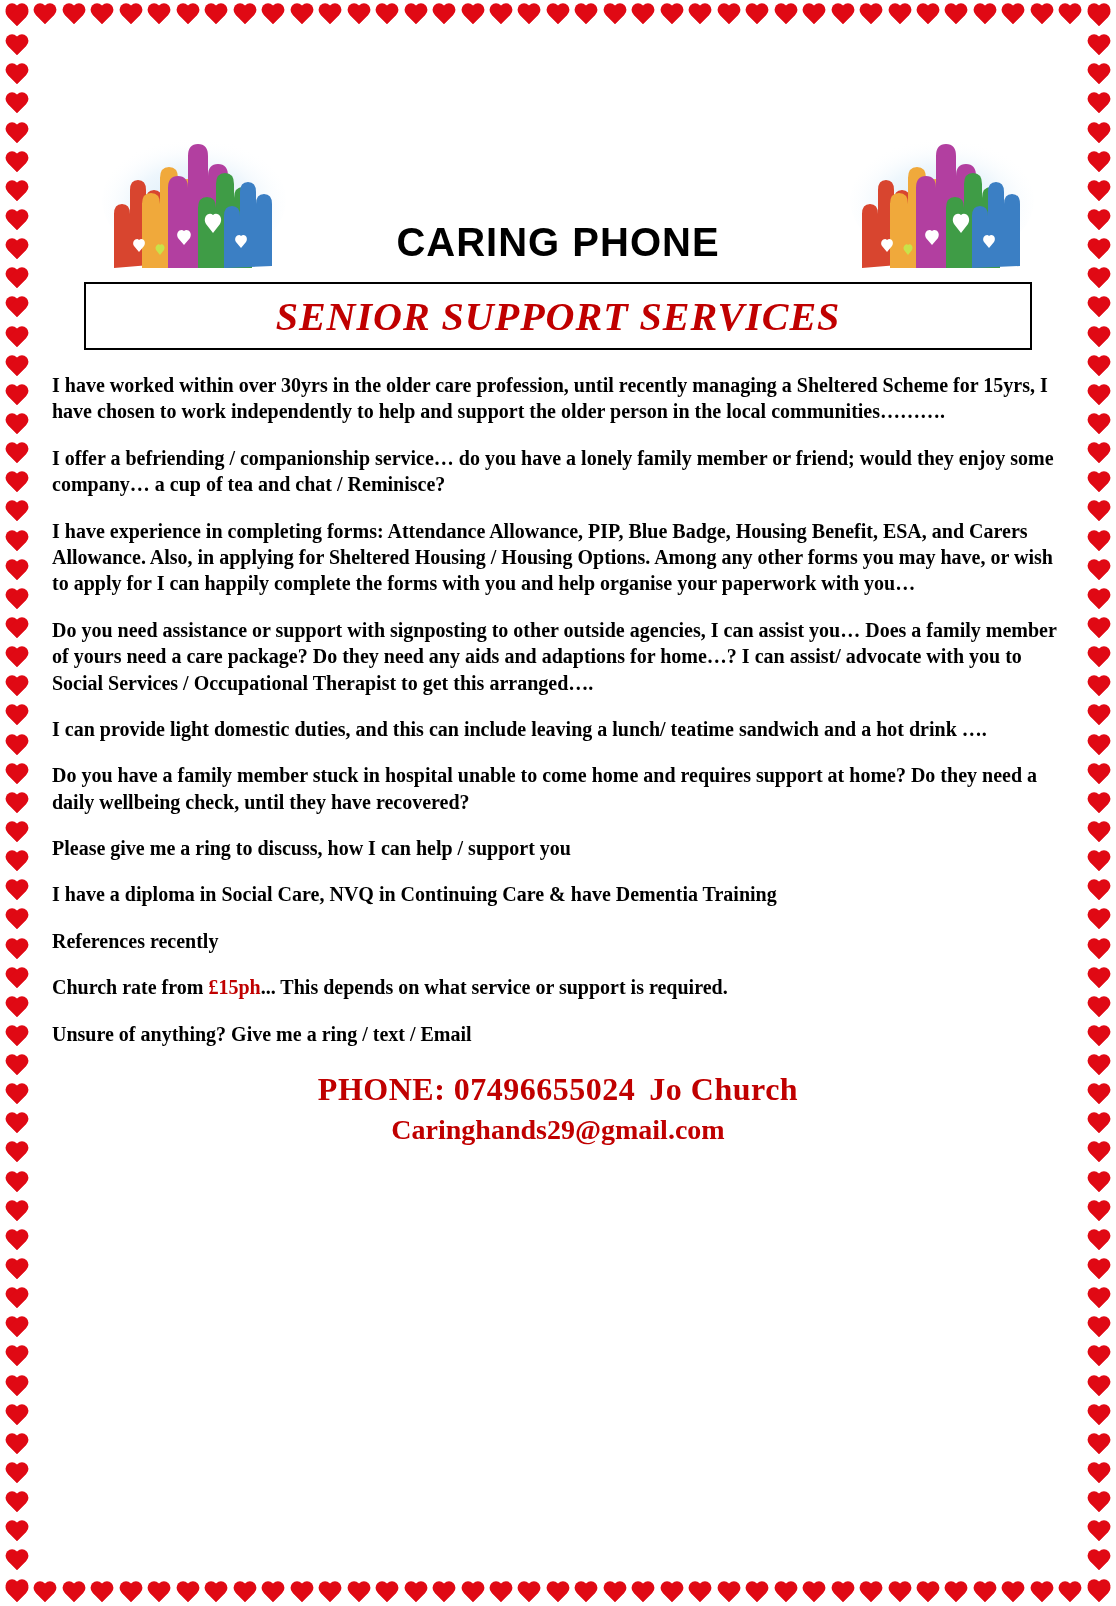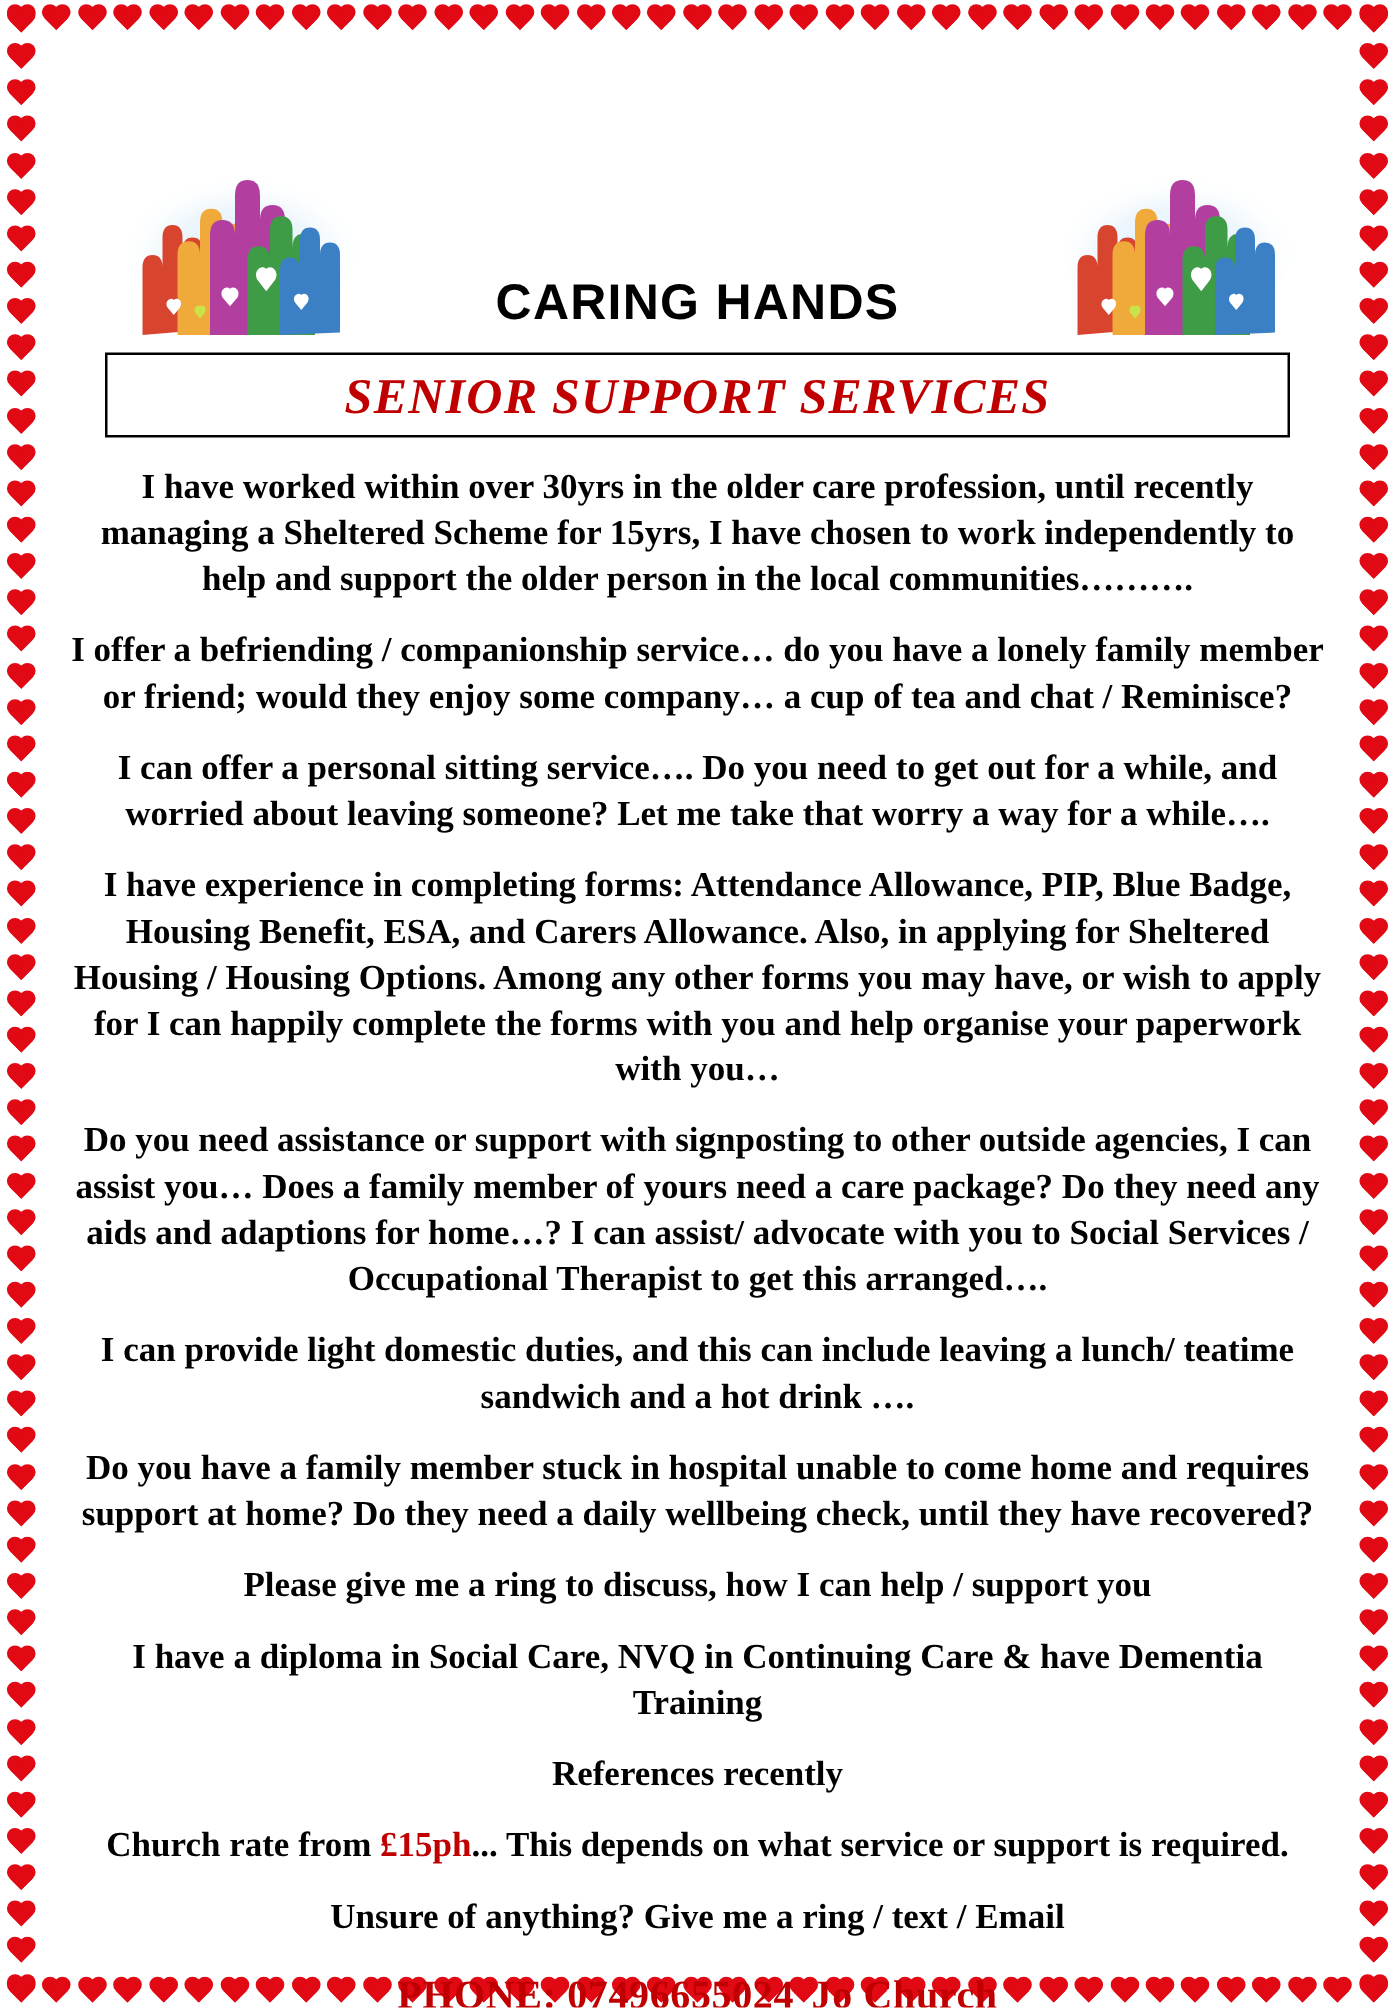--- a/index.html
+++ b/index.html
@@ -113,22 +113,21 @@
     font-weight: bold;
     font-size: 40px;
     color: #c00000;
     letter-spacing: 1px;
   }
 
   .body-copy {
     margin: 22px 8px 0 8px;
   }
   .para {
-    text-align: center;
-    font-size: 28px;
+    font-size: 20px;
     font-weight: bold;
     line-height: 1.32;
     margin: 0 0 20px 0;
   }
 
   .contact-block {
     margin-top: 24px;
     text-align: center;
   }
   .phone-line {
@@ -398,31 +397,30 @@
           <path d="M130 150 L130 98 q0-10 8-10 q8 0 8 10 l0 14 l0-38 q0-10 8-10 q8 0 8 10 l0 38 l0-26 q0-10 8-10 q8 0 8 10 l0 26 l0 36 z" fill="#3b7fc4"></path>
           <path d="M112 106 c-4-7 3-13 7-9 c4-4 11 2 7 9 l-7 9 z" fill="#ffffff"></path>
           <path d="M84 120 c-3-6 3-10 6-7 c3-3 9 1 6 7 l-6 7 z" fill="#ffffff"></path>
           <path d="M142 124 c-3-5 3-9 5-6 c3-3 8 1 5 6 l-5 6 z" fill="#ffffff"></path>
           <path d="M40 128 c-3-5 3-9 5-6 c3-3 8 1 5 6 l-5 6 z" fill="#ffffff"></path>
           <path d="M62 132 c-2-4 3-7 4-5 c2-2 6 1 4 5 l-4 5 z" fill="#c9e34a"></path>
         </g>
       </svg>
     </div>
 
-    <div class="brand-title">CARING HANDS</div>
+    <div class="brand-title">CARING PHONE</div>
   </div>
 
   <div class="banner">
     <div class="banner-text">SENIOR SUPPORT SERVICES</div>
   </div>
 
   <div class="body-copy">
     <p class="para">I have worked within over 30yrs in the older care profession, until recently managing a Sheltered Scheme for 15yrs, I have chosen to work independently to help and support the older person in the local communities……….</p>
     <p class="para">I offer a befriending / companionship service… do you have a lonely family member or friend; would they enjoy some company… a cup of tea and chat / Reminisce?</p>
-    <p class="para">I can offer a personal sitting service…. Do you need to get out for a while, and worried about leaving someone? Let me take that worry a way for a while….</p>
     <p class="para">I have experience in completing forms: Attendance Allowance, PIP, Blue Badge, Housing Benefit, ESA, and Carers Allowance. Also, in applying for Sheltered Housing / Housing Options. Among any other forms you may have, or wish to apply for I can happily complete the forms with you and help organise your paperwork with you…</p>
     <p class="para">Do you need assistance or support with signposting to other outside agencies, I can assist you… Does a family member of yours need a care package? Do they need any aids and adaptions for home…? I can assist/ advocate with you to Social Services / Occupational Therapist to get this arranged….</p>
     <p class="para">I can provide light domestic duties, and this can include leaving a lunch/ teatime sandwich and a hot drink ….</p>
     <p class="para">Do you have a family member stuck in hospital unable to come home and requires support at home? Do they need a daily wellbeing check, until they have recovered?</p>
     <p class="para">Please give me a ring to discuss, how I can help / support you</p>
     <p class="para">I have a diploma in Social Care, NVQ in Continuing Care &amp; have Dementia Training</p>
     <p class="para">References recently</p>
 
     <p class="para">
       <span>Church rate from </span><span class="accent-rate">£15ph</span><span>... This depends on what service or support is required.</span>

